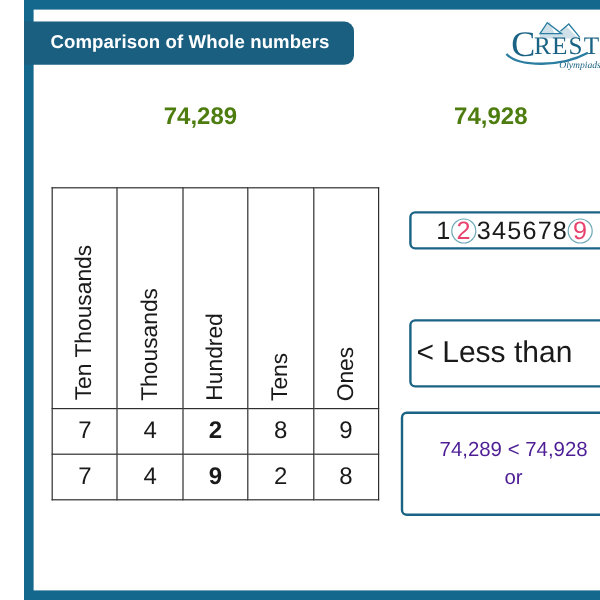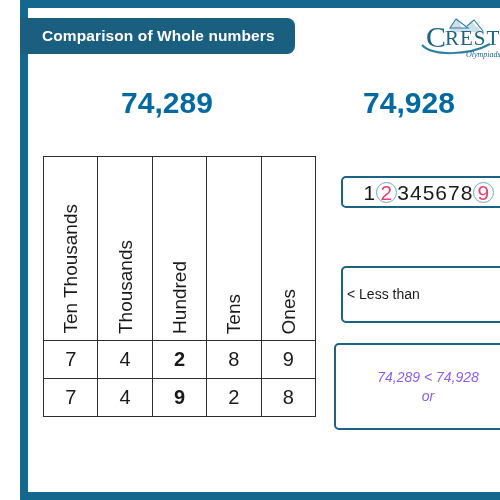--- a/index.html
+++ b/index.html
@@ -46,23 +46,23 @@
     position:absolute;
     right:10px; top:4px;
     width:92px;height:52px;
   }
   #logo svg{display:block;}
 
   
   .bignum{
     position:absolute;
     top:78px;
-    font-size:30px;
+    font-size:20px;
     font-weight:bold;
-    color:#0369a1;
+    color:#4d7c0f;
     white-space:nowrap;
   }
   #bignum-left{ left:0; width:278px; text-align:center; }
   #bignum-right{ left:278px; width:206px; text-align:center; }
 
   
   #pv-table{
     position:absolute;
     left:15px; top:148px;
     width:273px;
@@ -121,24 +121,24 @@
     display:inline-flex;align-items:center;justify-content:center;
     padding:0;
     box-sizing:border-box;
   }
 
   #box-compare-digit{ left:313px; top:220px; width:175px; height:29px; }
   #box-compare-digit .t{ font-size:19px;color:#1a1a1a; }
 
   #box-legend{ left:313px; top:258px; width:175px; height:57px;
                align-items:flex-start; justify-content:center; }
-  #box-legend .t{ font-size:14px;color:#1a1a1a;line-height:1.45;padding-left:4px;white-space:nowrap; }
+  #box-legend .t{ font-size:25px;color:#1a1a1a;line-height:1.45;padding-left:4px;white-space:nowrap; }
 
   #box-result{ left:306px; top:335px; width:188px; height:87px; }
-  #box-result .t{ font-size:14px;color:#8b5cf6;line-height:1.35;white-space:nowrap;font-style:italic; }
+  #box-result .t{ font-size:17px;color:#4c1d95;line-height:1.35;white-space:nowrap; }
 </style>
 </head>
 <body>
 
 <div id="page">
   <div id="sheet">
 
     <div id="title-banner">
       <span class="title-text">Comparison of Whole numbers</span>
     </div>

